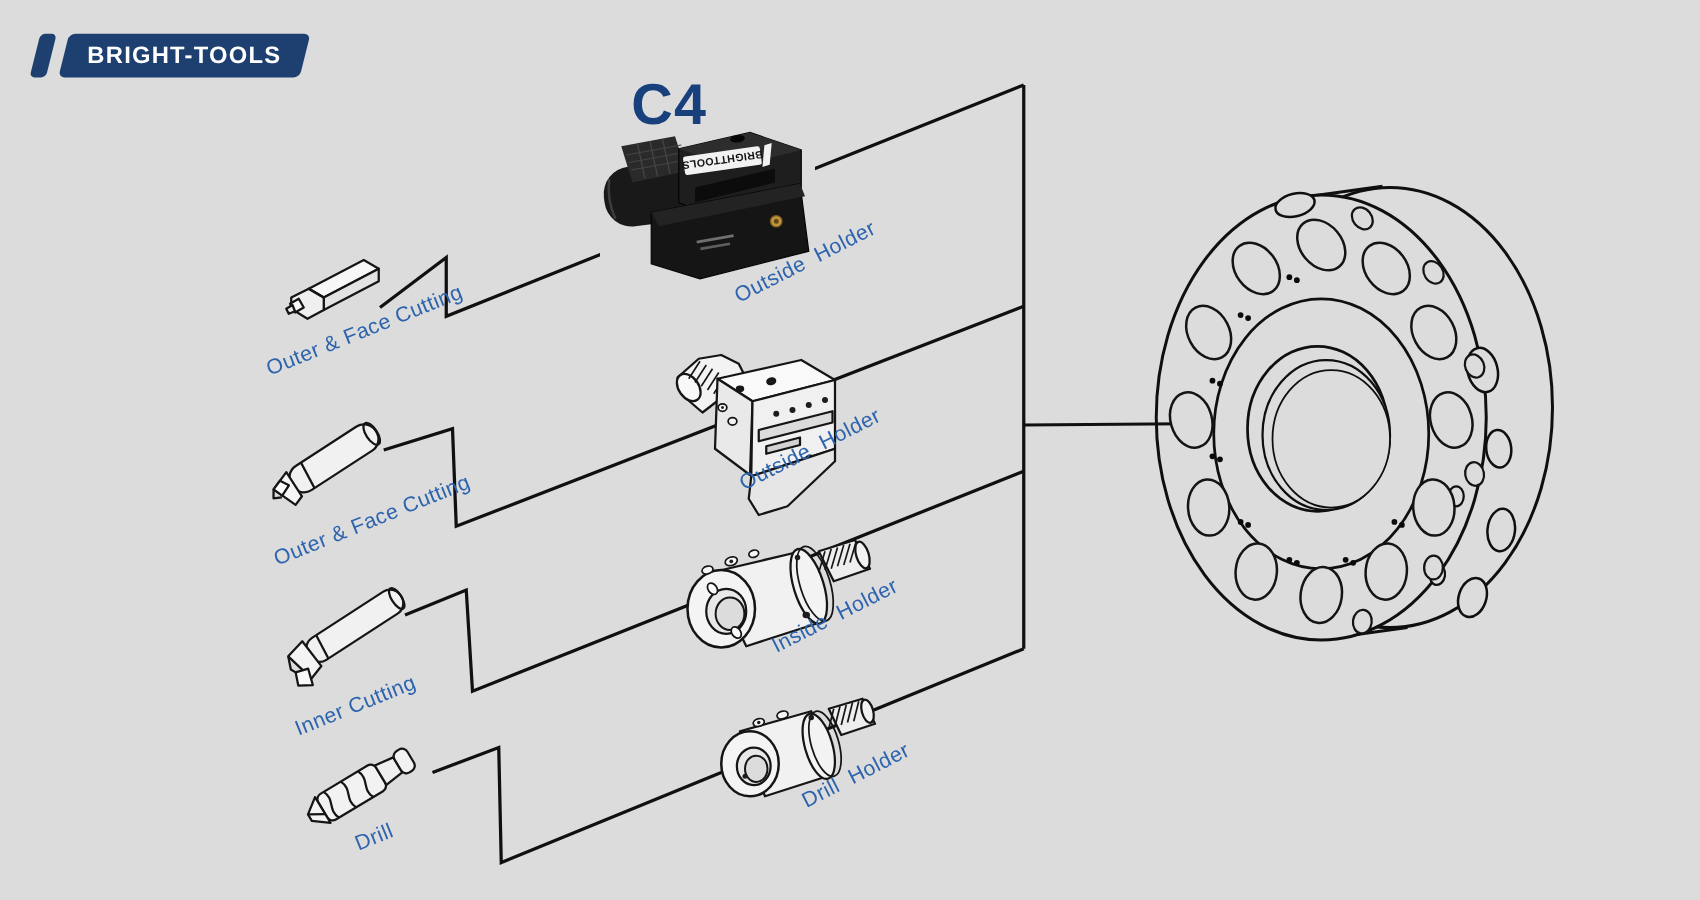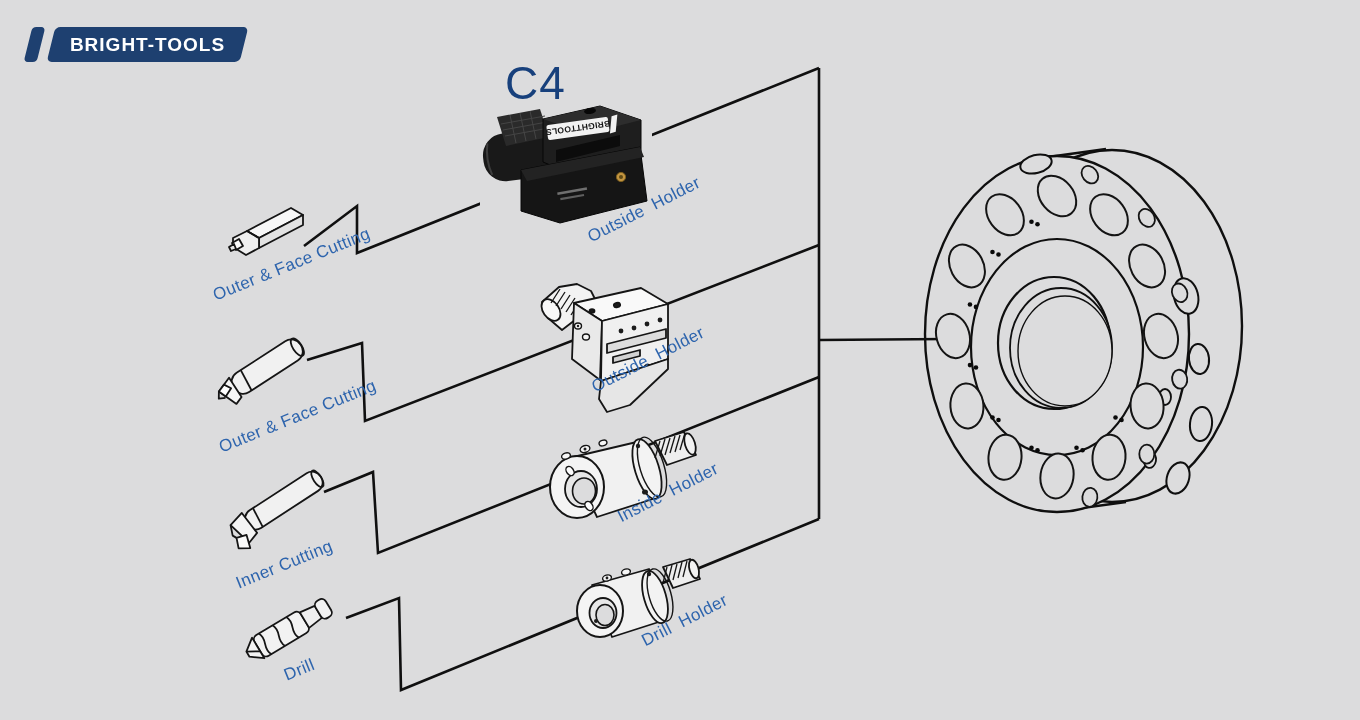--- a/index.html
+++ b/index.html
@@ -11,21 +11,21 @@
     font-size:17px;
     letter-spacing:.4px;
     color:#2d64ad;
     white-space:nowrap;
     transform-origin:left center;
   }
   .lbl.tool{transform:rotate(-22deg);}
   .lbl.holder{transform:rotate(-27deg);word-spacing:5px;}
   .model-code{
     position:absolute;left:505px;top:56px;
-    font-size:46px;font-weight:normal;letter-spacing:1px;color:#17407c;
+    font-size:46px;font-weight:bold;letter-spacing:1px;color:#17407c;
   }
   .logo{position:absolute;left:28px;top:27px;display:flex;align-items:stretch;height:35px;}
   .logo-slash{width:13px;border-radius:4px;transform:skewX(-14deg);margin-right:10px;background:#1e4070;}
   .logo-band{
     border-radius:5px;transform:skewX(-14deg);background:#1e4070;
     display:flex;align-items:center;padding:0 19px;
   }
   .logo-band span{
     display:inline-block;transform:skewX(14deg);
     color:#fff;font-weight:bold;font-size:19px;letter-spacing:1px;white-space:nowrap;

